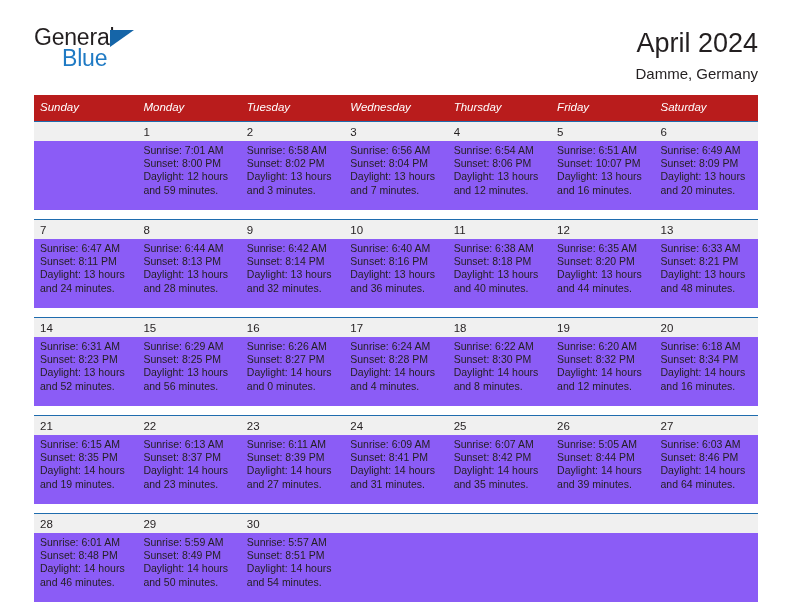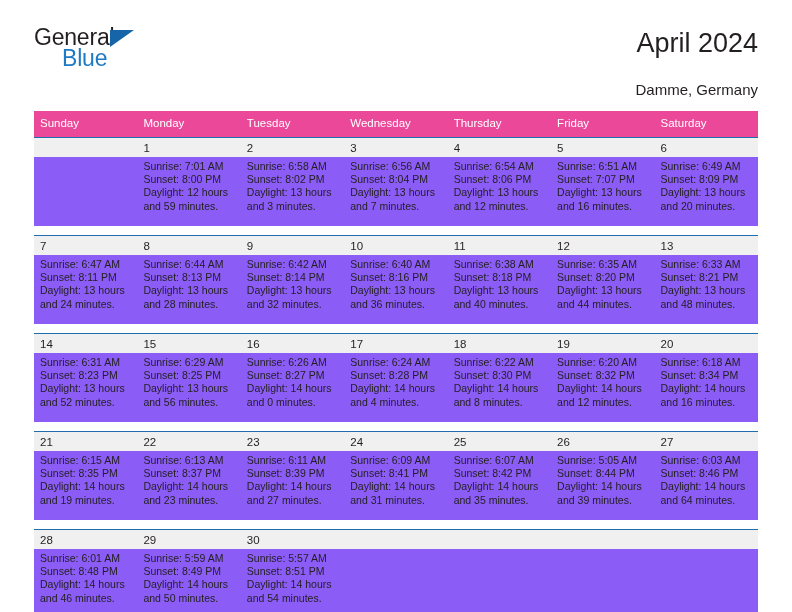--- a/index.html
+++ b/index.html
@@ -71,34 +71,35 @@
     font-size: 27px;
     font-weight: normal;
     color: #231f20;
     line-height: 1.15;
     white-space: nowrap;
   }
   .cal-subtitle {
     font-size: 15px;
     font-weight: normal;
     color: #231f20;
-    margin-top: 22px;
+    margin-top: 6px;
     line-height: 1.15;
     white-space: nowrap;
   }
 
   
   .calendar {
     margin: 13px 34px 0 34px;
     width: 724px;
     box-sizing: border-box;
   }
   .weekday-row {
     display: flex;
-    background: #ec4899;
+    background: #b91c1c;
+    font-style: italic;
   }
   .weekday {
     flex: 1 1 0;
     min-width: 0;
     color: #ffffff;
     font-size: 11.5px;
     padding: 5px 0 5px 6px;
     box-sizing: border-box;
     line-height: 1.35;
   }
@@ -212,21 +213,21 @@
           <div class="line">and 7 minutes.</div>
         </div>
         <div class="daycell">
           <div class="line">Sunrise: 6:54 AM</div>
           <div class="line">Sunset: 8:06 PM</div>
           <div class="line">Daylight: 13 hours</div>
           <div class="line">and 12 minutes.</div>
         </div>
         <div class="daycell">
           <div class="line">Sunrise: 6:51 AM</div>
-          <div class="line">Sunset: 7:07 PM</div>
+          <div class="line">Sunset: 10:07 PM</div>
           <div class="line">Daylight: 13 hours</div>
           <div class="line">and 16 minutes.</div>
         </div>
         <div class="daycell">
           <div class="line">Sunrise: 6:49 AM</div>
           <div class="line">Sunset: 8:09 PM</div>
           <div class="line">Daylight: 13 hours</div>
           <div class="line">and 20 minutes.</div>
         </div>
       </div>

